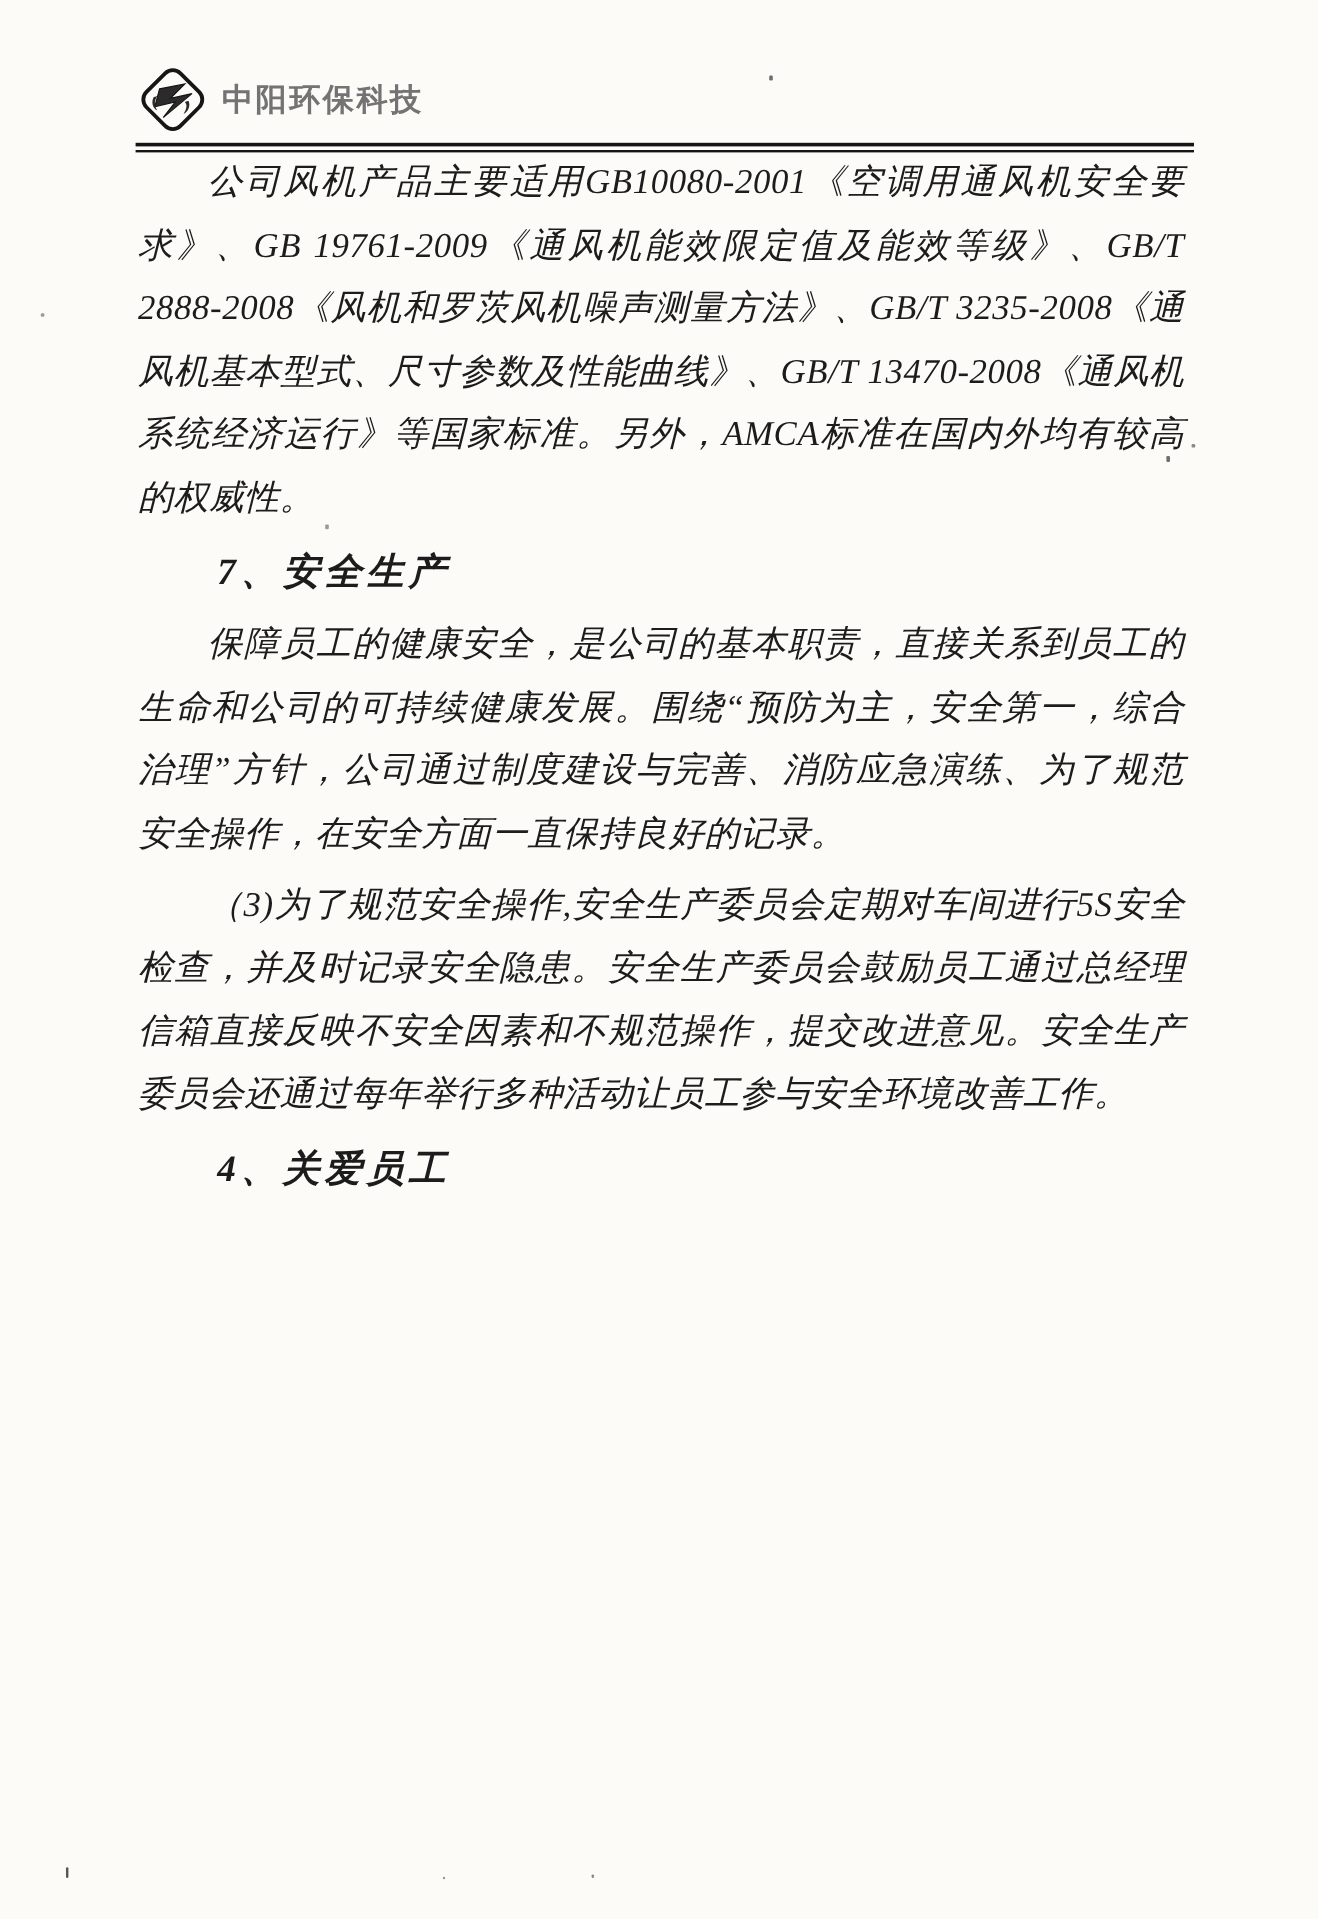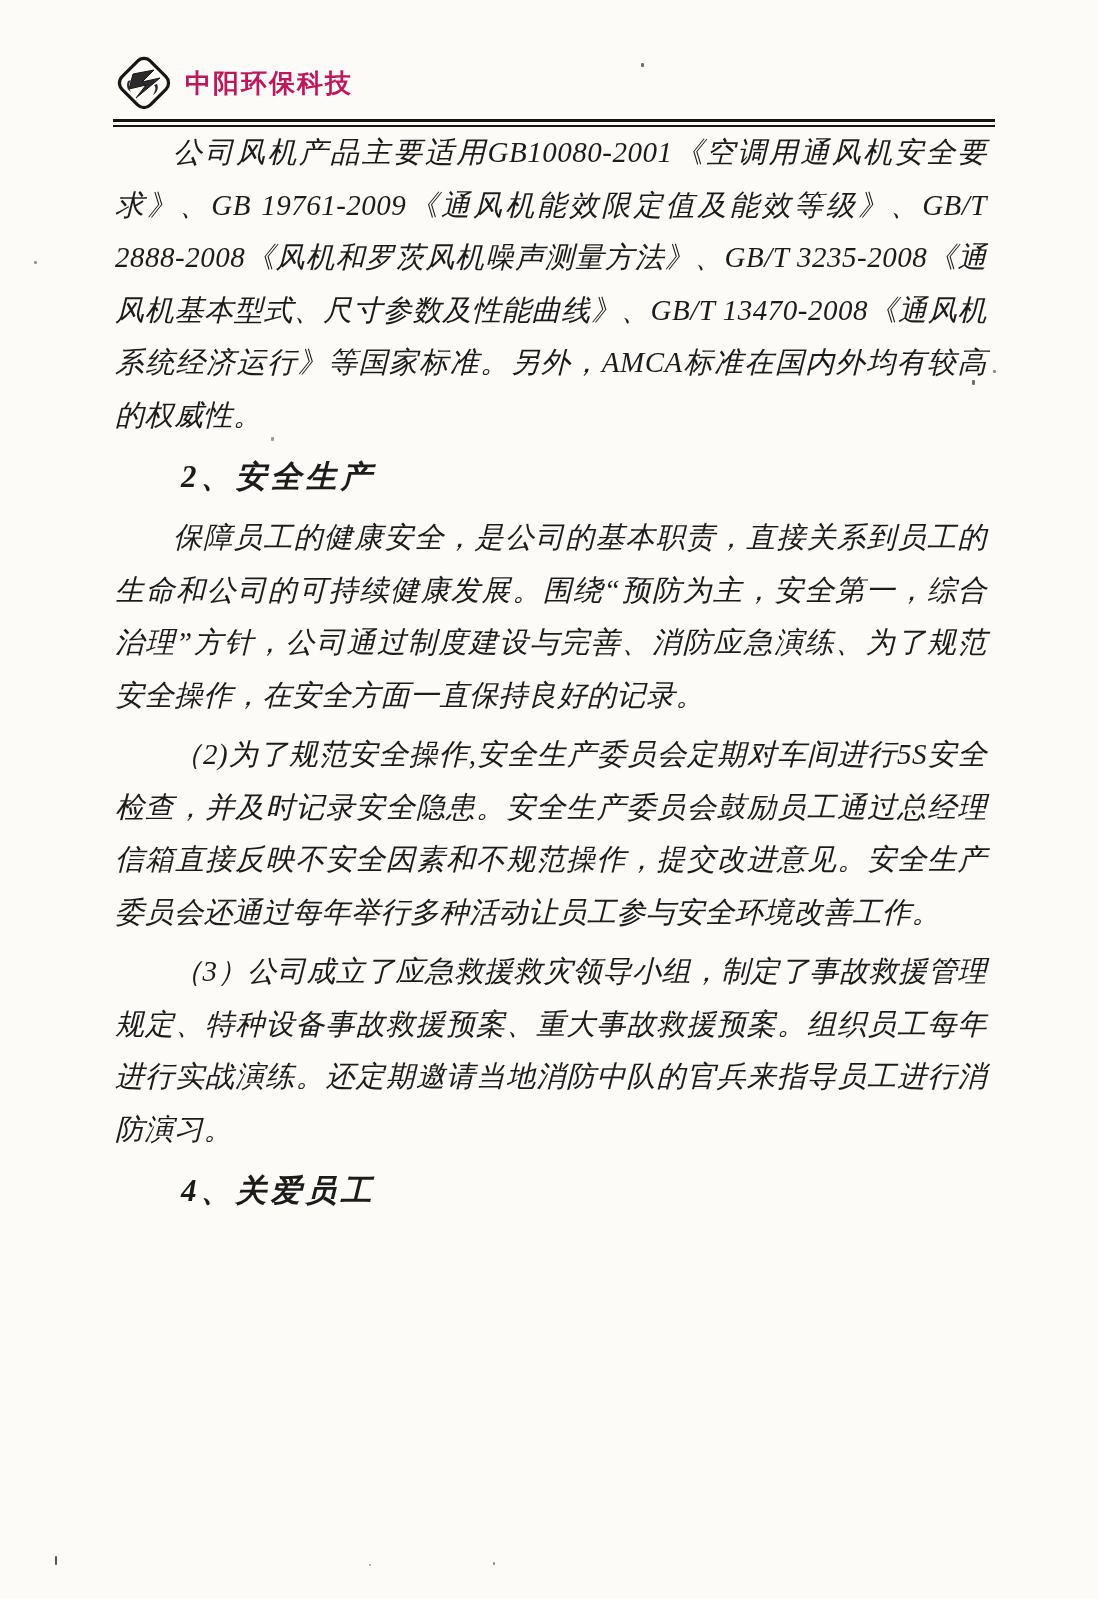--- a/index.html
+++ b/index.html
@@ -28,21 +28,21 @@
     align-items: center;
     gap: 10px;
     height: 58px;
   }
   .logo-mark svg { display: block; }
   .logo-text {
     font-family: Liberation Serif, serif;
     font-weight: bold;
     font-size: 26px;
     letter-spacing: 2px;
-    color: #be185d;
+    color: #737373;
     white-space: nowrap;
   }
   .header-rule { margin-top: 7px; }
   .header-rule .rule-top {
     height: 3px;
     background: #151515;
   }
   .header-rule .rule-bottom {
     height: 2px;
     background: #151515;
@@ -108,24 +108,23 @@
       <span class="logo-text">中阳环保科技</span>
     </div>
     <div class="header-rule">
       <div class="rule-top"></div>
       <div class="rule-bottom"></div>
     </div>
   </header>
 
   <main class="doc-body">
     <p>公司风机产品主要适用GB10080-2001《空调用通风机安全要求》、GB 19761-2009《通风机能效限定值及能效等级》、GB/T 2888-2008《风机和罗茨风机噪声测量方法》、GB/T 3235-2008《通风机基本型式、尺寸参数及性能曲线》、GB/T 13470-2008《通风机系统经济运行》等国家标准。另外，AMCA标准在国内外均有较高的权威性。</p>
-    <h2>2、安全生产</h2>
+    <h2>7、安全生产</h2>
     <p>保障员工的健康安全，是公司的基本职责，直接关系到员工的生命和公司的可持续健康发展。围绕“预防为主，安全第一，综合治理”方针，公司通过制度建设与完善、消防应急演练、为了规范安全操作，在安全方面一直保持良好的记录。</p>
-    <p>（2)为了规范安全操作,安全生产委员会定期对车间进行5S安全检查，并及时记录安全隐患。安全生产委员会鼓励员工通过总经理信箱直接反映不安全因素和不规范操作，提交改进意见。安全生产委员会还通过每年举行多种活动让员工参与安全环境改善工作。</p>
-    <p>（3）公司成立了应急救援救灾领导小组，制定了事故救援管理规定、特种设备事故救援预案、重大事故救援预案。组织员工每年进行实战演练。还定期邀请当地消防中队的官兵来指导员工进行消防演习。</p>
+    <p>（3)为了规范安全操作,安全生产委员会定期对车间进行5S安全检查，并及时记录安全隐患。安全生产委员会鼓励员工通过总经理信箱直接反映不安全因素和不规范操作，提交改进意见。安全生产委员会还通过每年举行多种活动让员工参与安全环境改善工作。</p>
     <h2>4、关爱员工</h2>
   </main>
 
   <span class="speck s1"></span>
   <span class="speck s2"></span>
   <span class="speck s3"></span>
   <span class="speck s4"></span>
   <span class="speck s5"></span>
   <span class="speck s6"></span>
   <span class="speck s7"></span>

